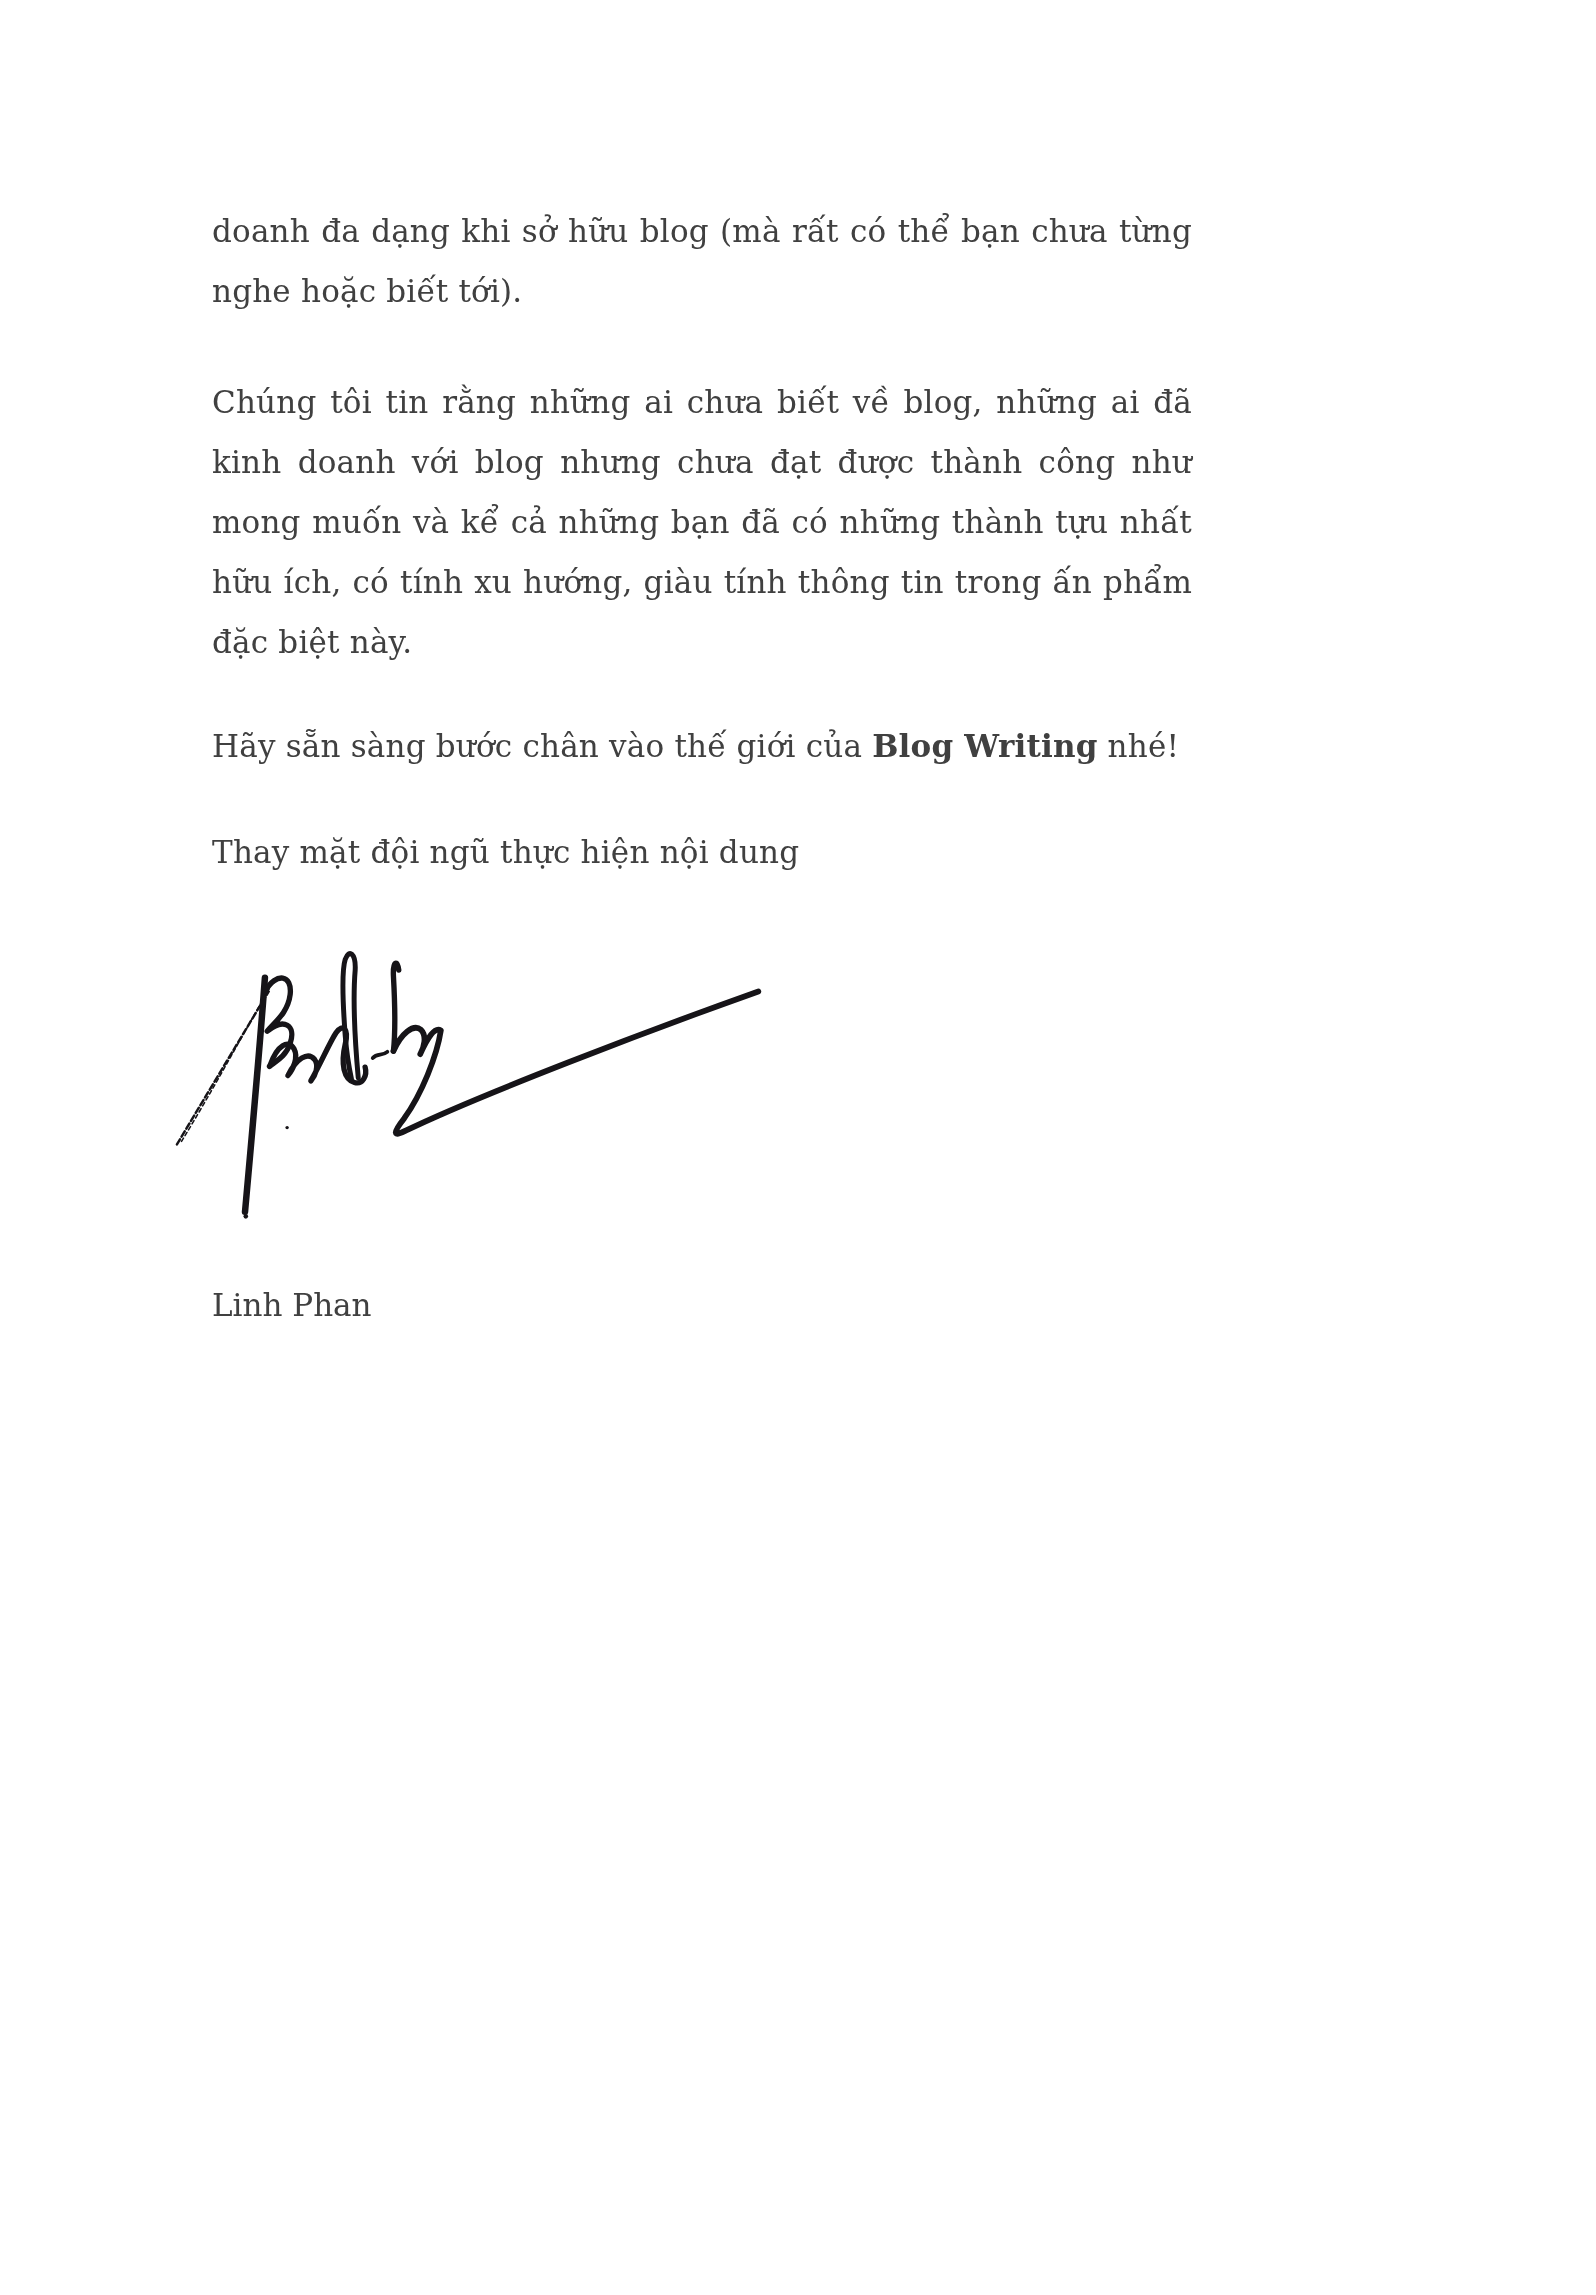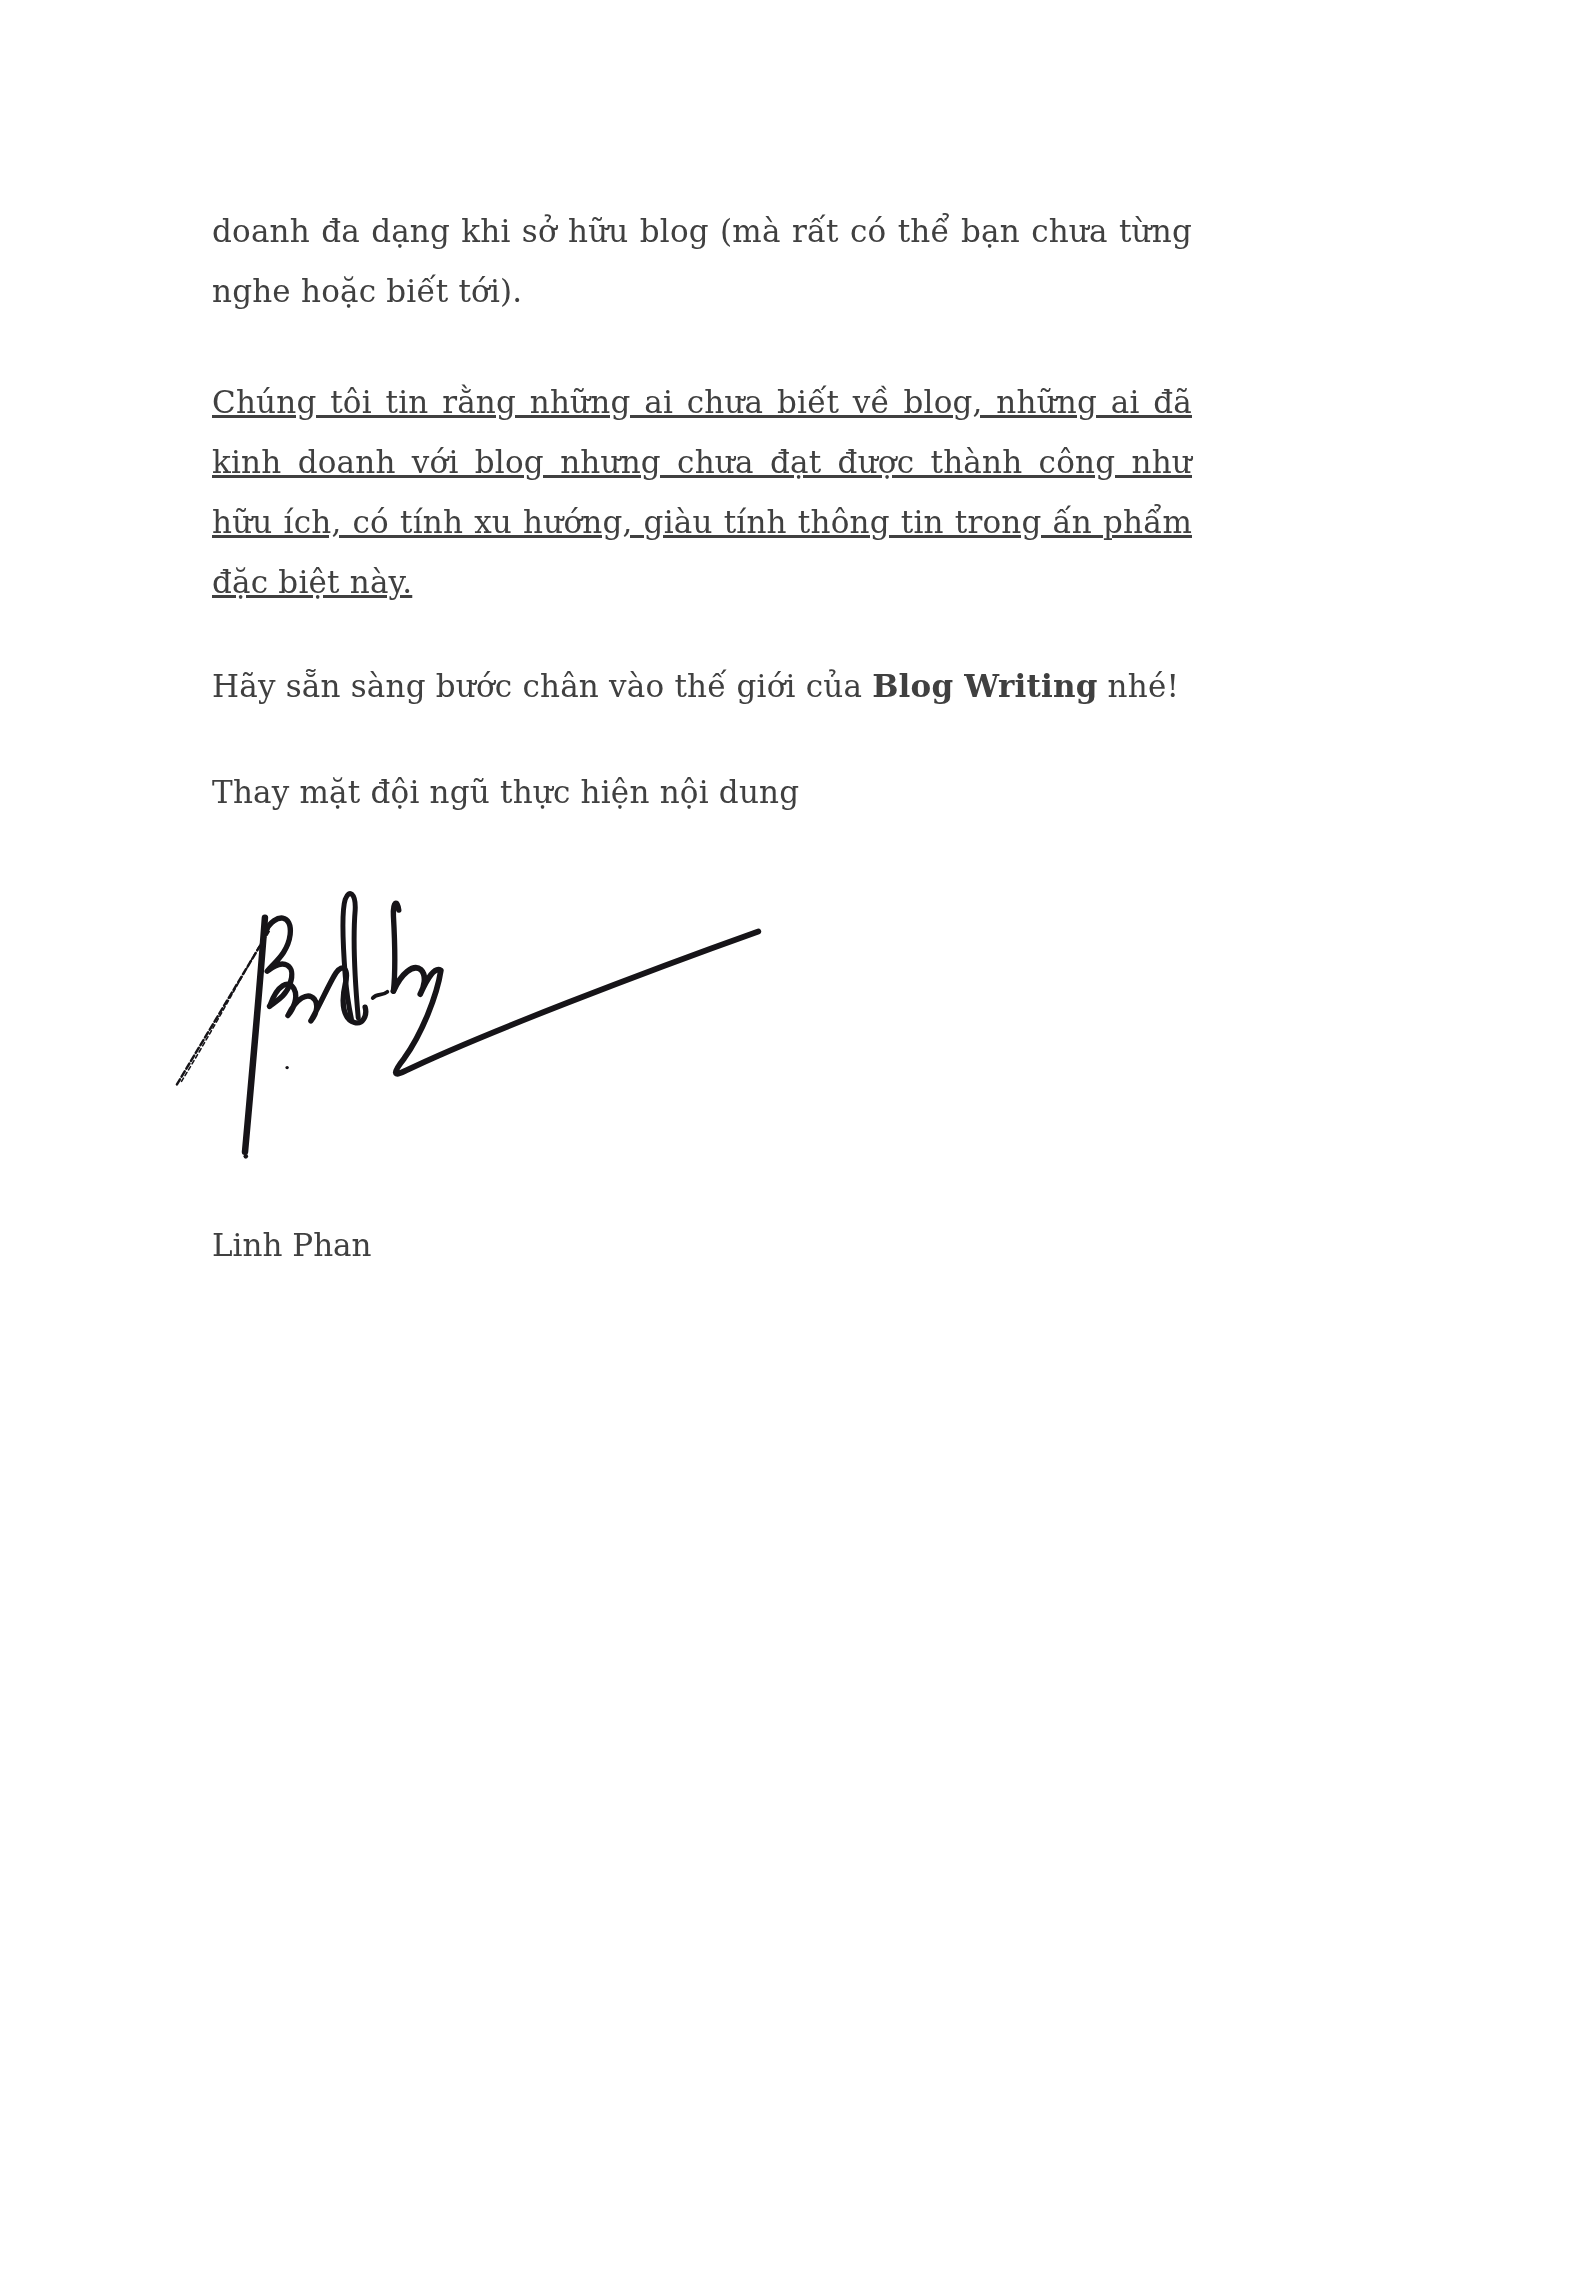--- a/index.html
+++ b/index.html
@@ -21,21 +21,21 @@
   .para { margin: 0; padding: 0; }
   .line {
     font-size: 31px;
     line-height: 60px;
     letter-spacing: 0.2px;
   }
   .just {
     text-align: justify;
     text-align-last: justify;
   }
-  .gap1 { margin-top: 51px; text-decoration: underline; }
+  .gap1 { margin-top: 51px; }
   .gap2 { margin-top: 44px; }
   .gap3 { margin-top: 46px; }
   .bold-inline { font-weight: bold; }
   .signature-wrap {
     margin-top: 62px;
     margin-left: -40px;
     width: 628px;
     height: 306px;
   }
   .signature-wrap svg { display: block; width: 628px; height: 306px; }
@@ -58,20 +58,21 @@
   <div class="text-col">
 
     <div class="para">
       <div class="line just">doanh đa dạng khi sở hữu blog (mà rất có thể bạn chưa từng</div>
       <div class="line">nghe hoặc biết tới).</div>
     </div>
 
     <div class="para gap1">
       <div class="line just">Chúng tôi tin rằng những ai chưa biết về blog, những ai đã</div>
       <div class="line just">kinh doanh với blog nhưng chưa đạt được thành công như</div>
+      <div class="line just">mong muốn và kể cả những bạn đã có những thành tựu nhất</div>
       <div class="line just">hữu ích, có tính xu hướng, giàu tính thông tin trong ấn phẩm</div>
       <div class="line">đặc biệt này.</div>
     </div>
 
     <div class="para gap2 line"><span>Hãy sẵn sàng bước chân vào thế giới của </span><span class="bold-inline">Blog Writing</span><span> nhé!</span></div>
 
     <div class="para gap3 line">Thay mặt đội ngũ thực hiện nội dung</div>
 
     <div class="signature-wrap">
       <svg viewBox="0 0 820 400" aria-hidden="true">

